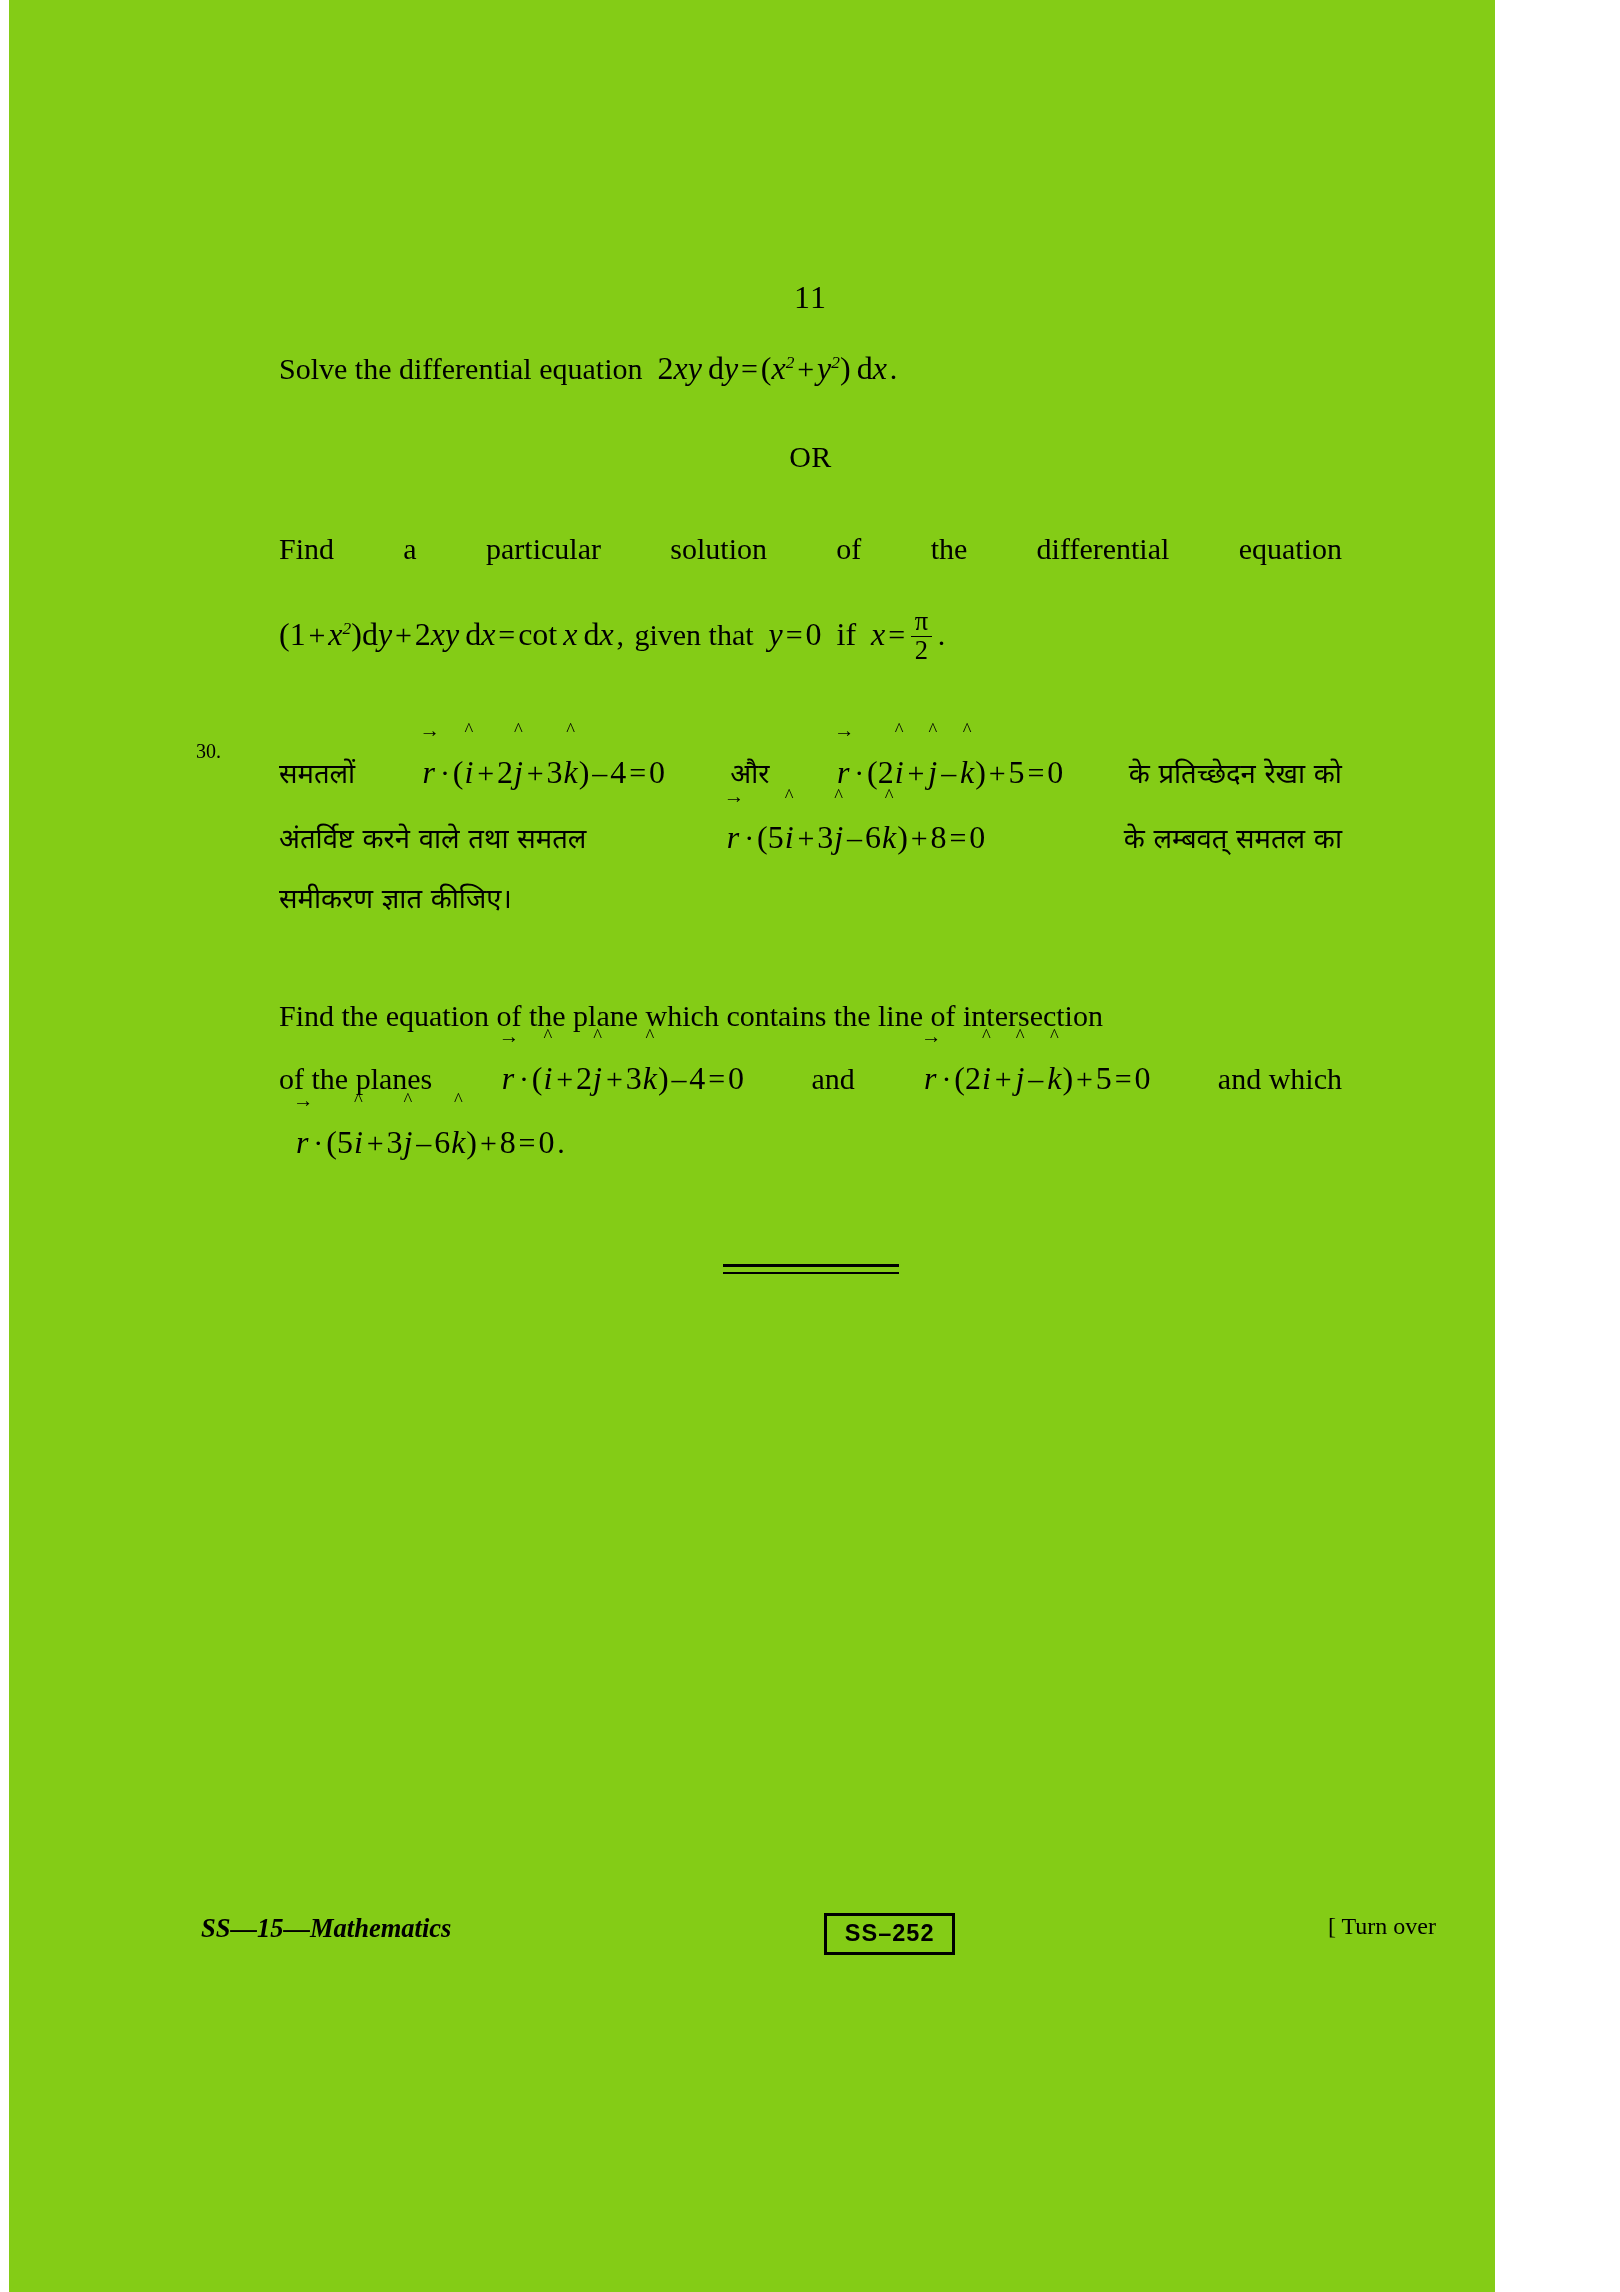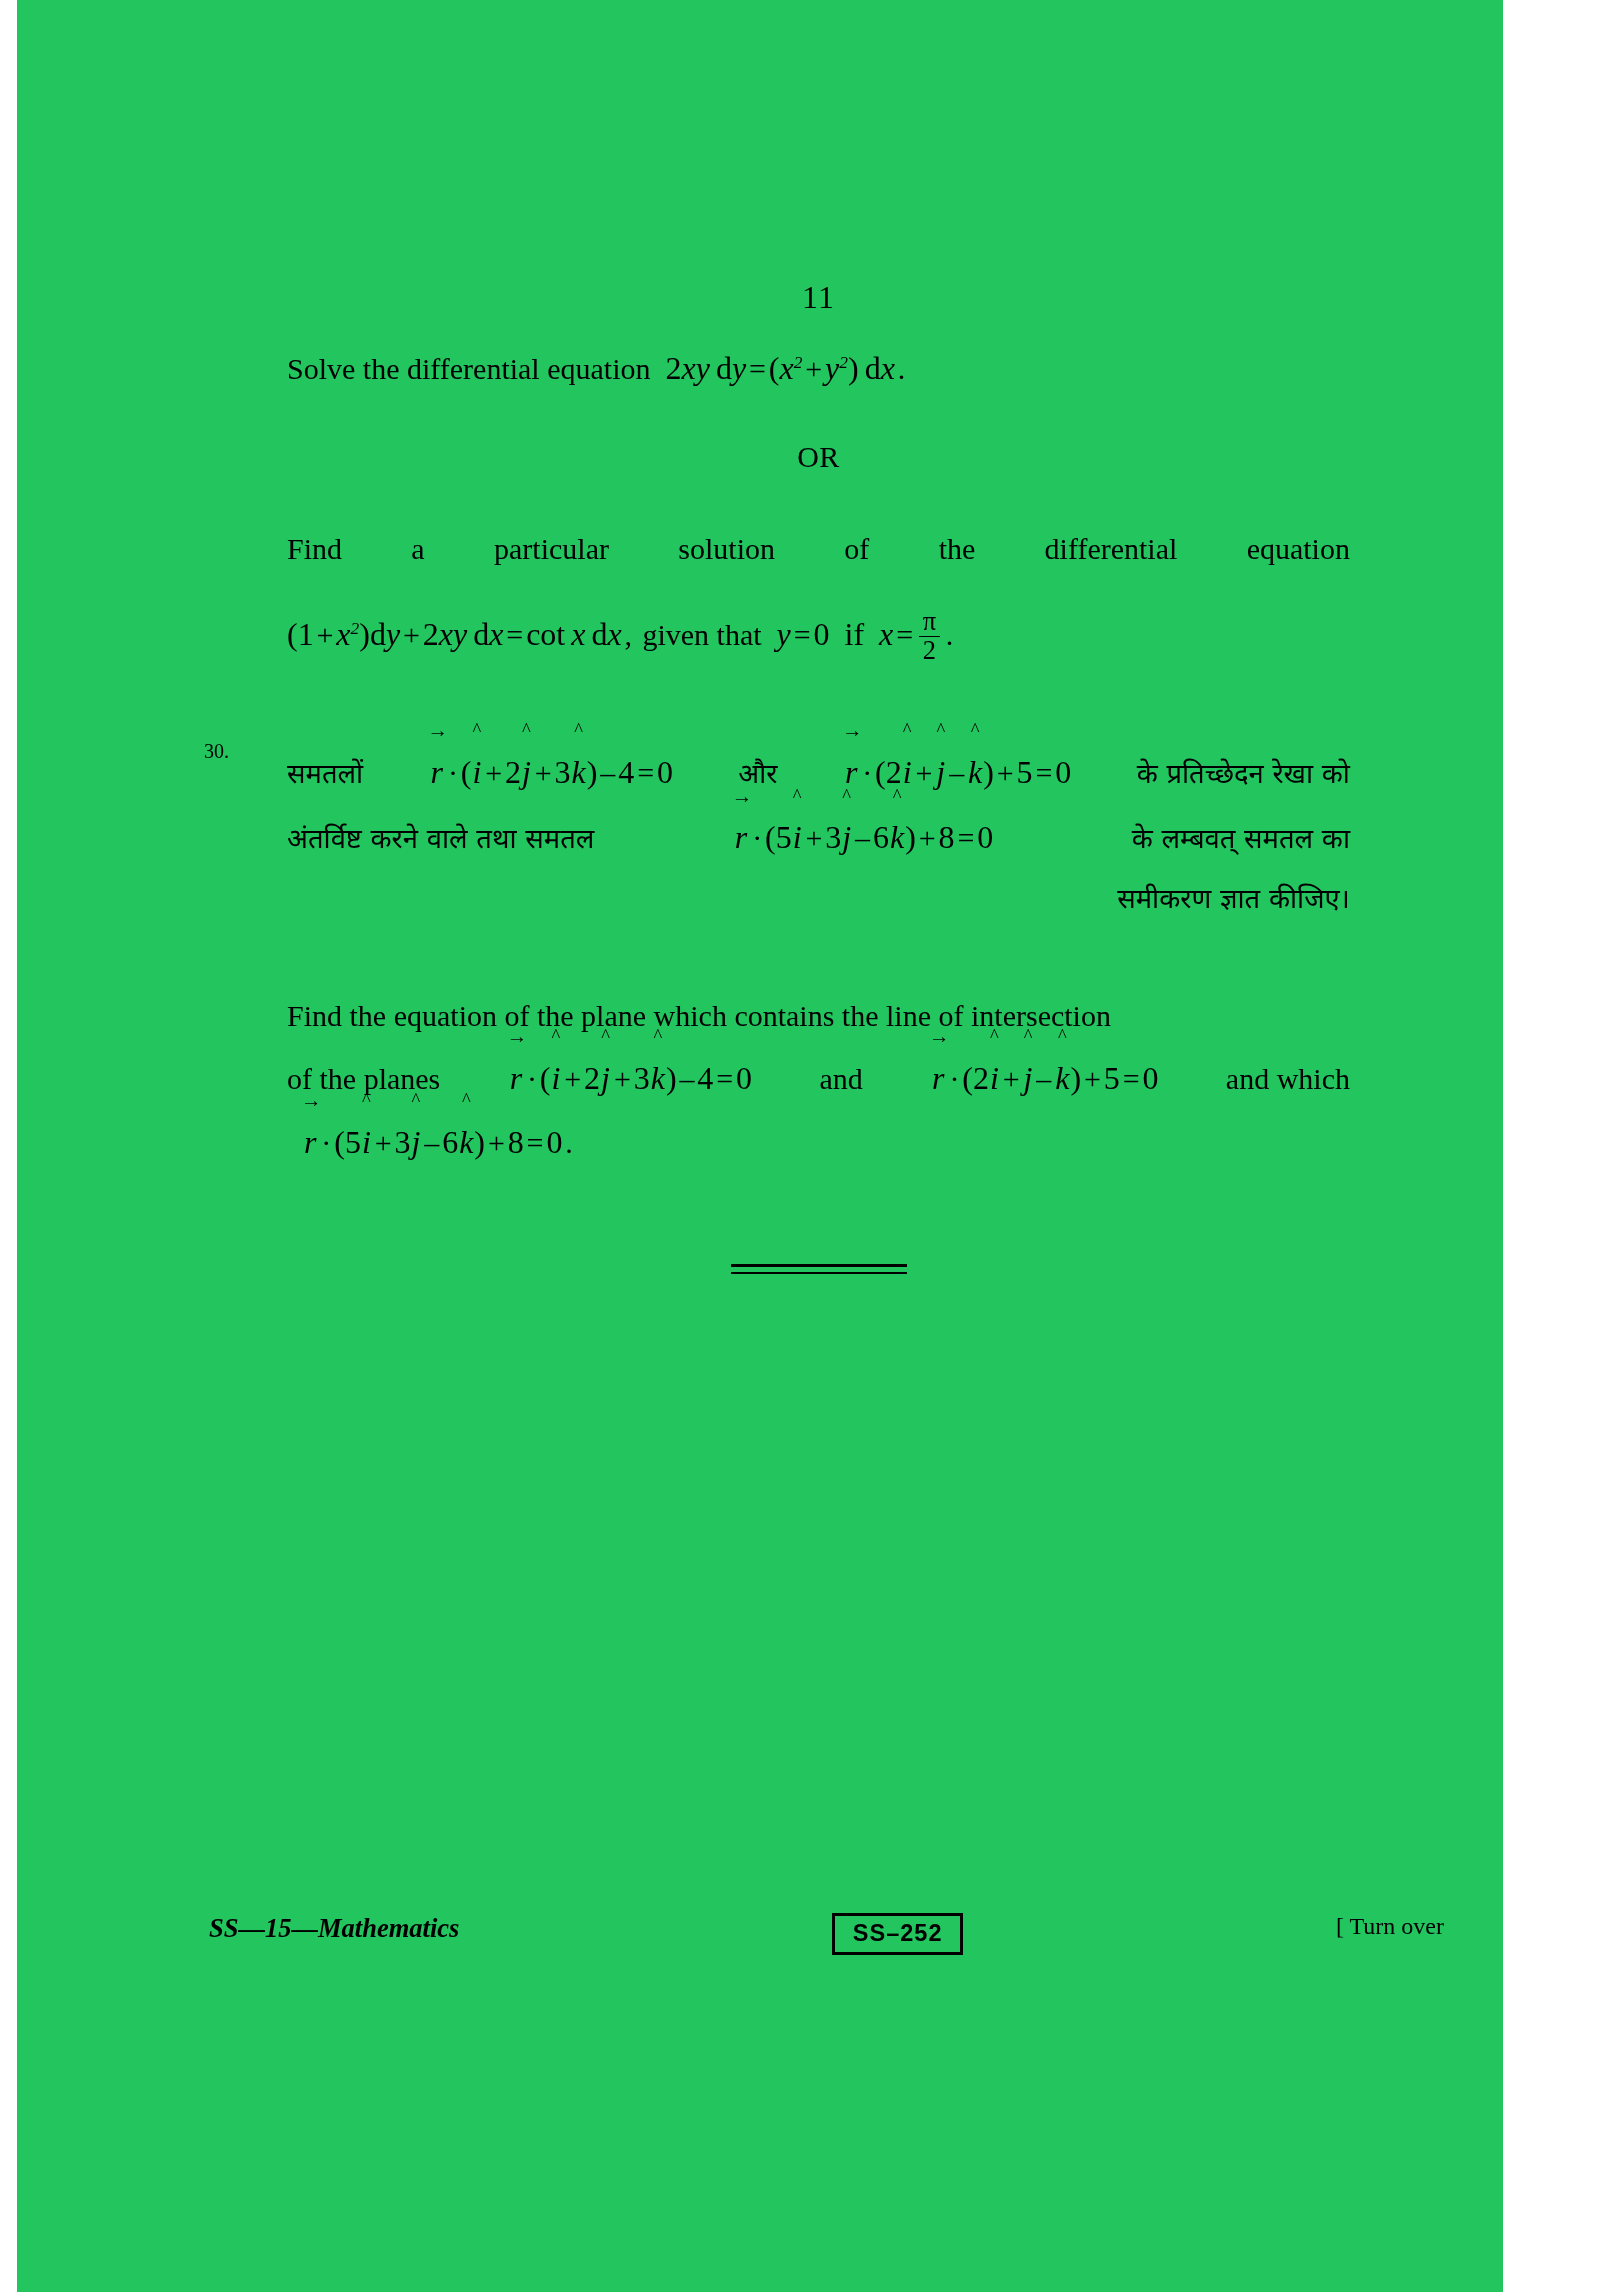--- a/index.html
+++ b/index.html
@@ -11,24 +11,24 @@
     width: 1620px;
     height: 2293px;
     position: relative;
     font-family: "Liberation Serif", "DejaVu Serif", serif;
     color: #000000;
     overflow: hidden;
   }
 
   .page {
     position: absolute;
-    left: 17px; top: 0;
+    left: 9px; top: 0;
     width: 1486px;
     height: 2293px;
-    background: #22c55e;
+    background: #84cc16;
   }
 
   
   .content {
     position: absolute;
     left: 270px;
     top: 279px;
     width: 1063px;
   }
 
@@ -149,21 +149,21 @@
     font-size: 20px;
     font-family: "Liberation Serif", "DejaVu Serif", serif;
   }
 
   .qline {
     display: flex;
     justify-content: space-between;
     align-items: baseline;
     width: 100%;
   }
-  .qline.left { justify-content: flex-end; }
+  .qline.left { justify-content: flex-start; }
   .qline > span { white-space: nowrap; }
 
   .blk-30 { margin-top: 73px; }
   .eng-30 { margin-top: 59px; }
 
   .eng-line {
     display: flex;
     justify-content: space-between;
     align-items: baseline;
     width: 100%;

